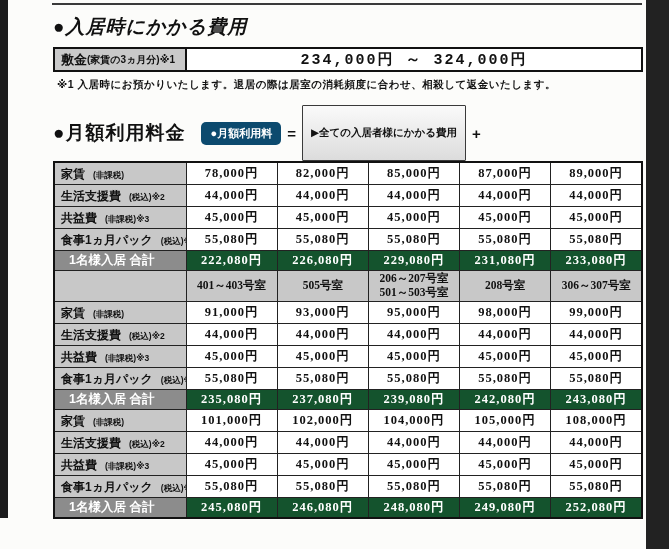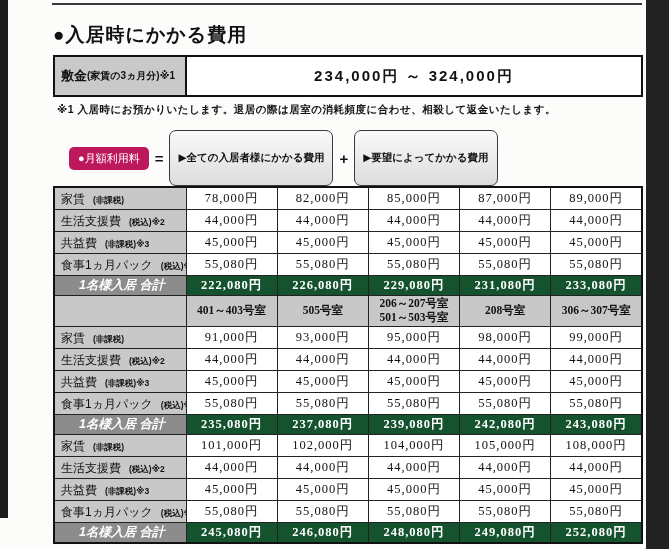--- a/index.html
+++ b/index.html
@@ -11,62 +11,62 @@
     color:#111;
     overflow:hidden;
   }
   .scan-left-bar { position:absolute; left:0; top:0; width:8px; height:518px; background:#1c1c1c; }
   .scan-right-bar { position:absolute; right:0; top:0; width:23px; height:549px; background:#222; }
   .top-rule { position:absolute; left:52px; right:27px; top:3px; height:2px; background:#3a3a3a; }
 
   .content { position:absolute; left:53px; top:10px; width:590px; }
 
   
-  .movein-heading-row { display:flex; align-items:center; margin-top:12px; }
+  .movein-heading-row { display:flex; align-items:center; margin-top:4px;font-style:italic; }
   .section-heading { font-size:19px; font-weight:bold; letter-spacing:1px; white-space:nowrap; }
   .movein-note { font-size:10px; font-weight:bold; margin-left:12px; line-height:1.3; }
 
-  .deposit-table { display:flex; border:2px solid #111; height:42px; margin-top:7px; background:#fff; }
+  .deposit-table { display:flex; border:2px solid #111; height:25px; margin-top:7px; background:#fff; }
   .deposit-label { width:132px; background:#c9c9c9; border-right:2px solid #111;
                    display:flex; align-items:center; padding-left:6px; white-space:nowrap; }
   .deposit-label .main { font-size:13px; font-weight:bold; }
   .deposit-label .small { font-size:10px; font-weight:bold; }
   .deposit-value { flex:1; display:flex; align-items:center; justify-content:center;
-                   font-family:Liberation Sans, sans-serif;
+                   font-family:Liberation Mono, monospace;
                    font-size:15px; font-weight:bold; letter-spacing:2px; }
   .footnote { font-size:10.5px; font-weight:bold; margin:6px 0 0 4px; letter-spacing:0.5px; }
 
   
   .monthly-heading-row { display:flex; align-items:center; margin-top:13px; }
   .formula { display:flex; align-items:center; margin-left:16px; gap:5px; }
-  .pill { background:#be185d; color:#fff; border-radius:5px; padding:4px 9px;
-          font-size:11px; font-weight:normal; white-space:nowrap; }
+  .pill { background:#0c4a6e; color:#fff; border-radius:5px; padding:4px 9px;
+          font-size:11px; font-weight:bold; white-space:nowrap; }
   .op { font-size:15px; font-weight:bold; padding:0 1px; }
-  .fbox { border:1.5px solid #3a3a3a; border-radius:7px;
+  .fbox { border:1.5px solid #3a3a3a; border-radius:1px;
           background:linear-gradient(#fafafa,#dcdcdc);
           padding:20px 8px; font-size:10.5px; font-weight:bold; white-space:nowrap; }
 
   .subheading { font-size:13.5px; font-weight:bold; margin:11px 0 5px 2px; letter-spacing:0.5px; }
 
   
   table.fee-table { width:590px; border-collapse:collapse; table-layout:fixed;
                     border:2px solid #111; background:#fff; }
   .fee-table td { border:1px solid #222; height:18px; padding:1px 4px; overflow:hidden; }
   .fee-table .corner { background:#c8c8c8; }
   .fee-table .room-h { background:#c8c8c8; text-align:center;
         font-family:"Liberation Serif","DejaVu Serif",serif;
         font-size:11.5px; font-weight:bold; white-space:pre-line; line-height:1.2; }
   .fee-table .rlabel { background:#c8c8c8; text-align:left; padding-left:6px; white-space:nowrap; }
-  .fee-table .lab-main { font-size:12px; font-weight:normal; }
+  .fee-table .lab-main { font-size:12px; font-weight:bold; }
   .fee-table .lab-note { font-size:8.5px; font-weight:bold;padding-left:8px; }
   .fee-table .val { text-align:center;
         font-family:"Liberation Serif","DejaVu Serif",serif;
-        font-size:12.5px; font-weight:normal; letter-spacing:1px; }
-  .fee-table .total-label { background:#8c8c8c; color:#fff; text-align:left; padding-left:24px;
-        font-size:12.5px; font-weight:bold; white-space:nowrap;font-style:italic; }
+        font-size:12.5px; font-weight:bold; letter-spacing:1px; }
+  .fee-table .total-label { background:#8c8c8c; color:#fff; text-align:left; padding-left:14px;
+        font-size:12.5px; font-weight:bold; white-space:nowrap; }
   .fee-table .total-val { background:#14532d; color:#fff; text-align:center;
         font-family:"Liberation Serif","DejaVu Serif",serif;
         font-size:12.5px; font-weight:bold; letter-spacing:1px; }
 </style>
 </head>
 <body>
 
 <div class="scan-left-bar"></div>
 <div class="scan-right-bar"></div>
 <div class="top-rule"></div>
@@ -81,26 +81,26 @@
     <div class="deposit-label">
       <span class="main">敷金</span>
       <span class="small">(家賃の3ヵ月分)※1</span>
     </div>
     <div class="deposit-value">234,000円 ～ 324,000円</div>
   </div>
 
   <div class="footnote">※1 入居時にお預かりいたします。退居の際は居室の消耗頻度に合わせ、相殺して返金いたします。</div>
 
   <div class="monthly-heading-row">
+    <div class="section-heading">●月額利用料金</div>
     <div class="formula">
       <span class="pill">●月額利用料</span>
       <span class="op">=</span>
       <span class="fbox">▶全ての入居者様にかかる費用</span>
       <span class="op">+</span>
-      <span class="fbox">▶要望によってかかる費用</span>
     </div>
   </div>
 
 
   <table class="fee-table">
     <colgroup>
       <col style="width:132px">
       <col>
         <col>
         <col>

